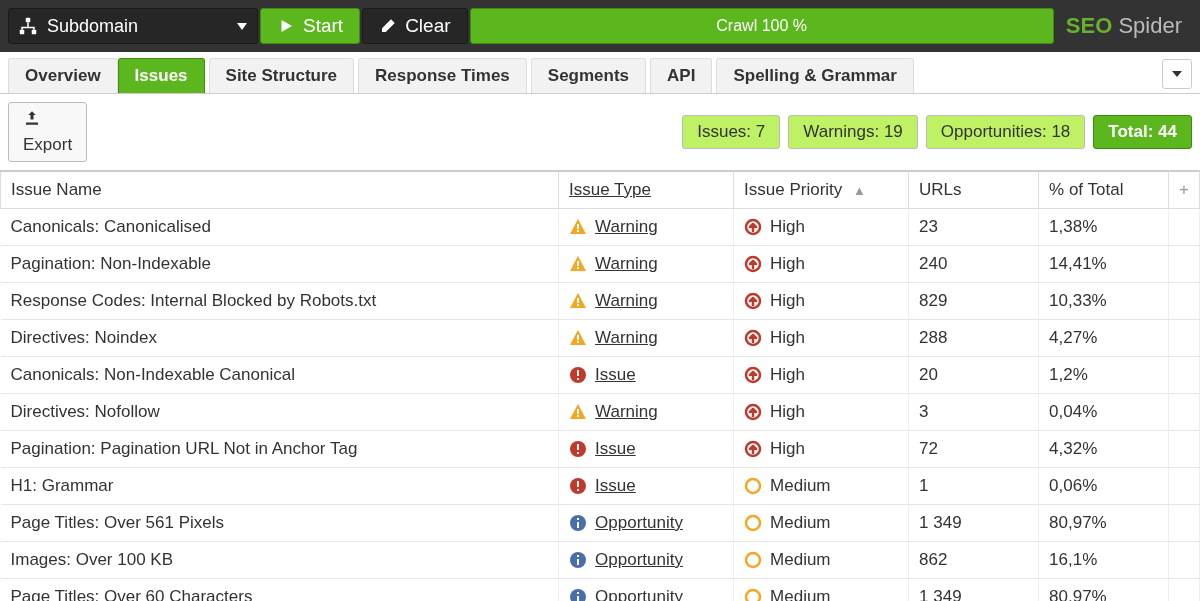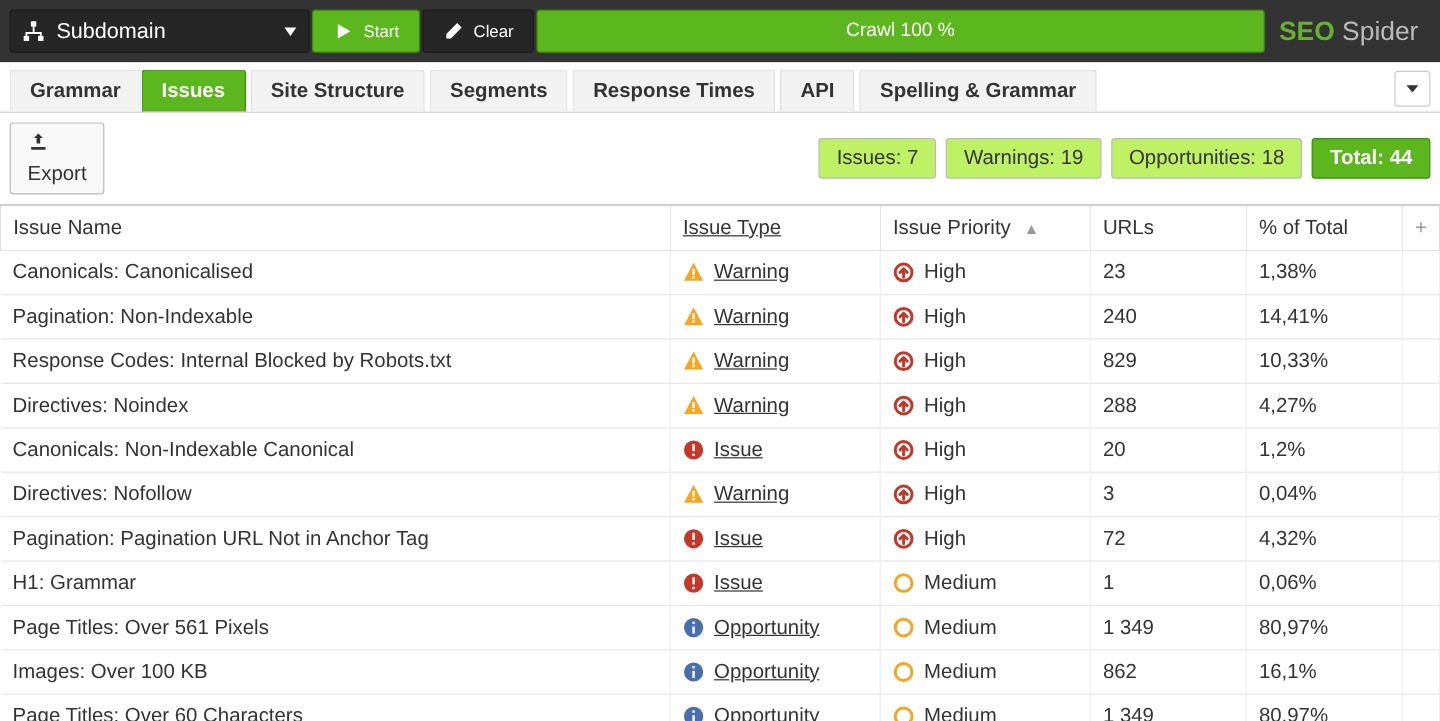--- a/index.html
+++ b/index.html
@@ -5,21 +5,21 @@
 * { box-sizing: border-box; margin: 0; padding: 0; }
 body { font-family: Arial, Helvetica, sans-serif; font-size: 14px; background: #fff; color: #333; width: 1200px; }
 
 
 .topbar { display: flex; align-items: center; background: #333333; height: 52px; padding: 6px 8px; gap: 2px; }
 .mode-select { display: flex; align-items: center; background: #262626; color: #fff; border: 1px solid #1a1a1a; border-radius: 3px; height: 36px; padding: 0 10px; gap: 10px; min-width: 250px; cursor: pointer; }
 .mode-select .icon { color: #fff; }
 .mode-select .label { flex: 1; font-size: 18px; font-weight: 500; }
 .mode-select .caret { border-left: 5px solid transparent; border-right: 5px solid transparent; border-top: 7px solid #fff; }
 
-.btn { display: flex; align-items: center; gap: 8px; height: 36px; padding: 0 16px; border-radius: 3px; font-size: 14px; font-weight: 500; cursor: pointer; border: none; }
+.btn { display: flex; align-items: center; gap: 8px; height: 36px; padding: 0 16px; border-radius: 3px; font-size: 19px; font-weight: 500; cursor: pointer; border: none; }
 .btn-start { background: #5cb61e; color: #fff; border: 1px solid #3e8c10; }
 .btn-clear { background: #262626; color: #fff; border: 1px solid #1a1a1a; }
 
 .crawl-bar { flex: 1; height: 36px; background: #5cb61e; border: 1px solid #3e8c10; border-radius: 3px; display: flex; align-items: center; justify-content: center; color: #fff; font-size: 16px; font-weight: 500; }
 
 .brand { color: #ccc; font-size: 22px; padding: 0 10px; font-weight: 400; }
 .brand .seo { color: #67b12e; font-weight: 600; }
 .brand .spider { color: #bbb; }
 
 
@@ -97,25 +97,25 @@
   </div>
 
   <div class="brand">
     <span class="seo">SEO</span>
     <span class="spider">Spider</span>
   </div>
 </div>
 
 <div class="tabs-row">
   <div class="tabs" id="tabs-container">
-      <div class="tab inactive first">Grammar</div>
+      <div class="tab inactive first">Overview</div>
       <div class="tab active">Issues</div>
       <div class="tab inactive">Site Structure</div>
+      <div class="tab inactive">Response Times</div>
       <div class="tab inactive">Segments</div>
-      <div class="tab inactive">Response Times</div>
       <div class="tab inactive">API</div>
       <div class="tab inactive">Spelling &amp; Grammar</div>
     </div>
   <div class="tabs-dd">
     <span class="caret"></span>
   </div>
 </div>
 
 <div class="subbar">
   <button class="export-btn">

